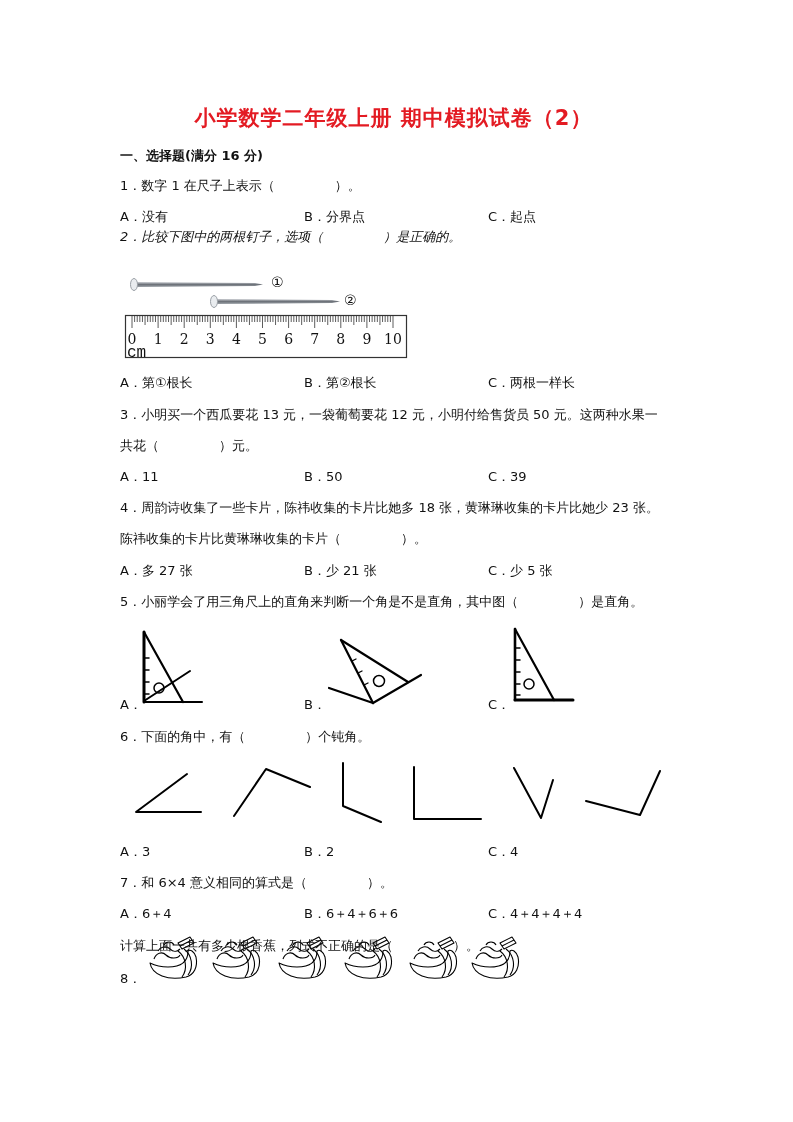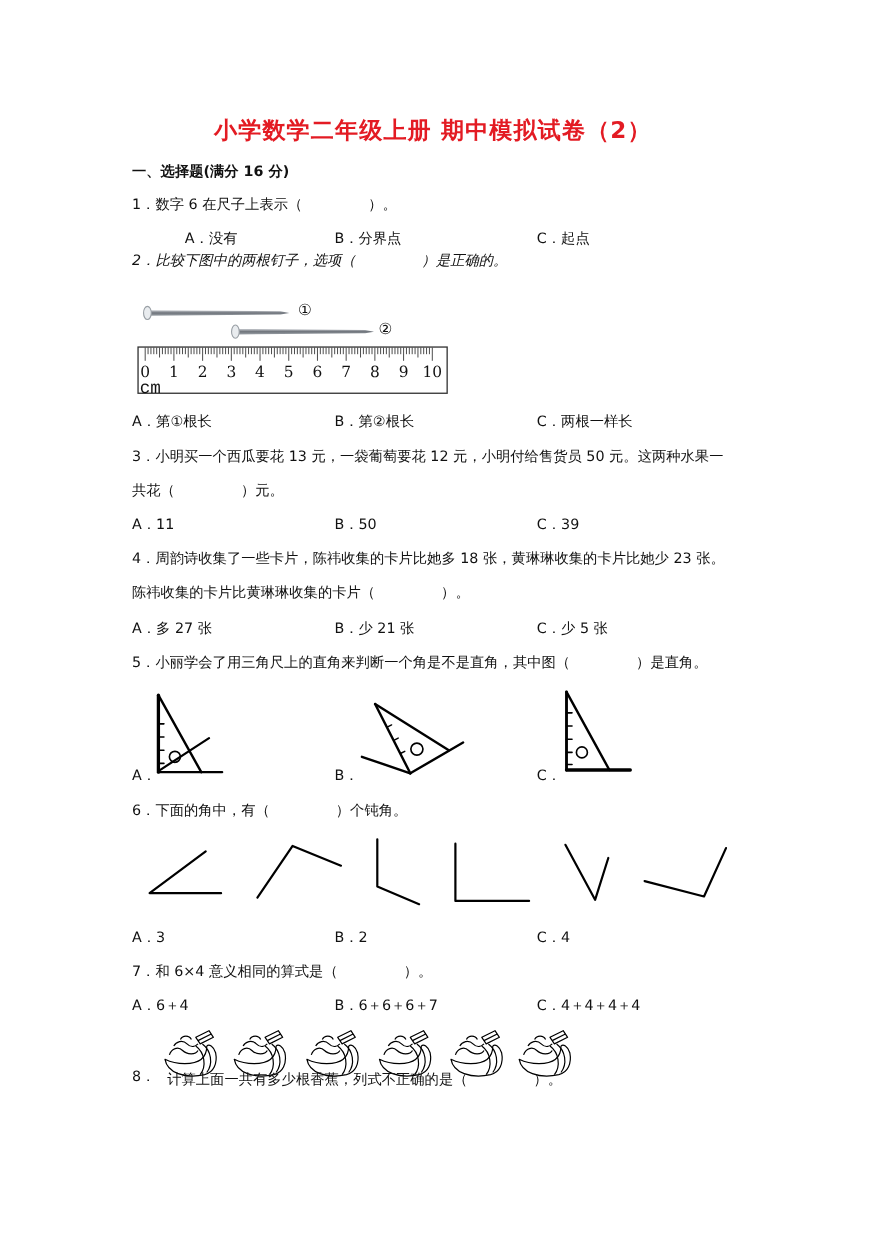--- a/index.html
+++ b/index.html
@@ -18,23 +18,23 @@
     svg { position:absolute; left:0; top:0; }
   </style>
 </head>
 <body>
 
 <div class="abs title">小学数学二年级上册 期中模拟试卷（2）</div>
 
 <div class="abs section">一、选择题(满分 16 分)</div>
 
 <div class="abs q" style="top:177px;">
-  <span>1．</span><span>数字 6 在尺子上表示（</span><span class="blank"></span><span>）。</span>
-</div>
-<div class="abs opt optA" style="top:208px;margin-left:48px;">A．没有</div>
+  <span>1．</span><span>数字 1 在尺子上表示（</span><span class="blank"></span><span>）。</span>
+</div>
+<div class="abs opt optA" style="top:208px;">A．没有</div>
 <div class="abs opt optB" style="top:208px;">B．分界点</div>
 <div class="abs opt optC" style="top:208px;">C．起点</div>
 
 <div class="abs q" style="top:228px;font-style:italic;">
   <span>2．</span><span>比较下图中的两根钉子，选项（</span><span class="blank"></span><span>）是正确的。</span>
 </div>
 
 <svg width="793" height="1122" style="pointer-events:none;">
   <defs>
     <linearGradient id="nailg" x1="0" y1="0" x2="0" y2="1">
@@ -261,21 +261,21 @@
   <span>6．</span><span>下面的角中，有（</span><span class="blank"></span><span>）个钝角。</span>
 </div>
 <div class="abs opt optA" style="top:843px;">A．3</div>
 <div class="abs opt optB" style="top:843px;">B．2</div>
 <div class="abs opt optC" style="top:843px;">C．4</div>
 
 <div class="abs q" style="top:874px;">
   <span>7．</span><span>和 6×4 意义相同的算式是（</span><span class="blank"></span><span>）。</span>
 </div>
 <div class="abs opt optA" style="top:905px;">A．6＋4</div>
-<div class="abs opt optB" style="top:905px;">B．6＋6＋6＋7</div>
+<div class="abs opt optB" style="top:905px;">B．6＋4＋6＋6</div>
 <div class="abs opt optC" style="top:905px;text-align:center;">C．4＋4＋4＋4</div>
 
 <div class="abs q" style="top:970px;">8．</div>
 <svg width="793" height="1122" style="pointer-events:none;">
   <defs>
     <g id="banana" stroke="#000" stroke-width="1.1" fill="#fff" stroke-linejoin="round">
       <path d="M2,26 C4,38 20,44 38,40 C46,38 50,30 48,20 C46,14 42,12 40,14 C40,24 34,30 20,30 C12,30 6,28 2,26 Z"></path>
       <path d="M30,14 C38,20 40,32 34,40" fill="none"></path>
       <path d="M36,12 C44,18 46,30 40,38" fill="none"></path>
       <path d="M6,22 C8,16 14,14 18,18 C22,22 30,22 32,18"></path>
@@ -285,15 +285,15 @@
       <path d="M32,9 L44,3" fill="none"></path>
     </g>
   </defs>
   <use href="#banana" x="148" y="937"></use>
   <use href="#banana" x="211" y="937"></use>
   <use href="#banana" x="277" y="937"></use>
   <use href="#banana" x="343" y="937"></use>
   <use href="#banana" x="408" y="937"></use>
   <use href="#banana" x="470" y="937"></use>
 </svg>
-<div class="abs q" style="top:972px;margin-left:32px;">
+<div class="abs q" style="top:937px;">
   <span>计算上面一共有多少根香蕉，列式不正确的是（</span><span class="blank"></span><span>）。</span>
 </div>
 
 </body></html>

